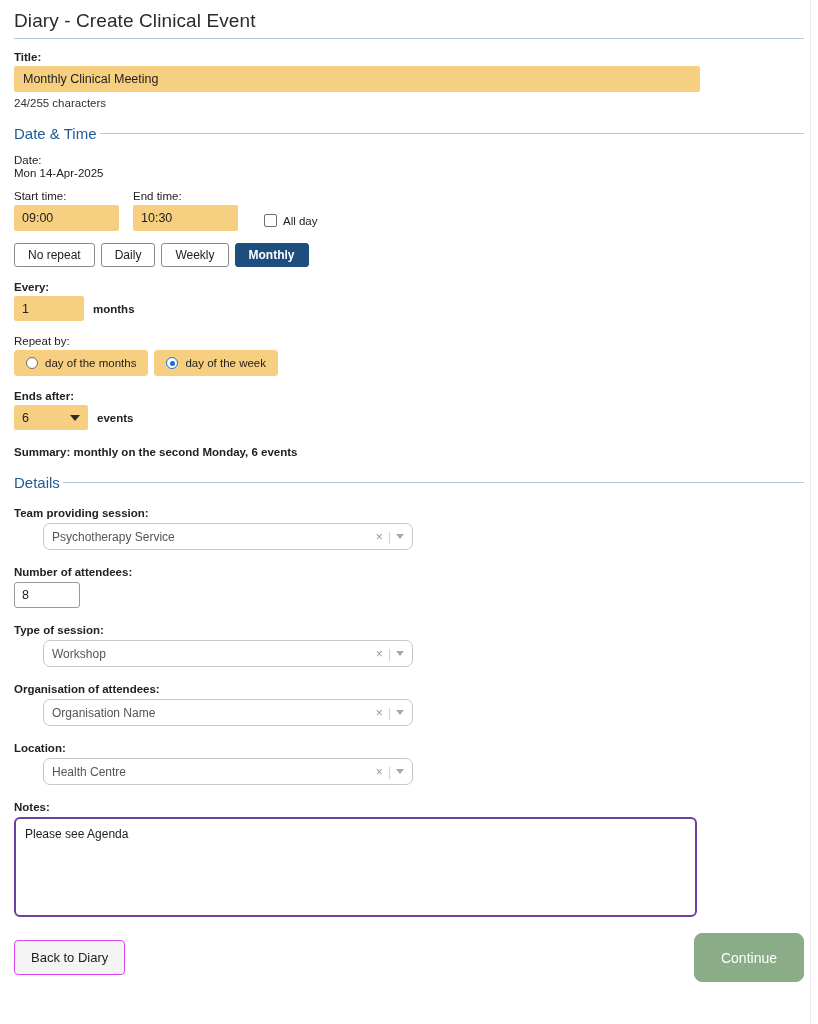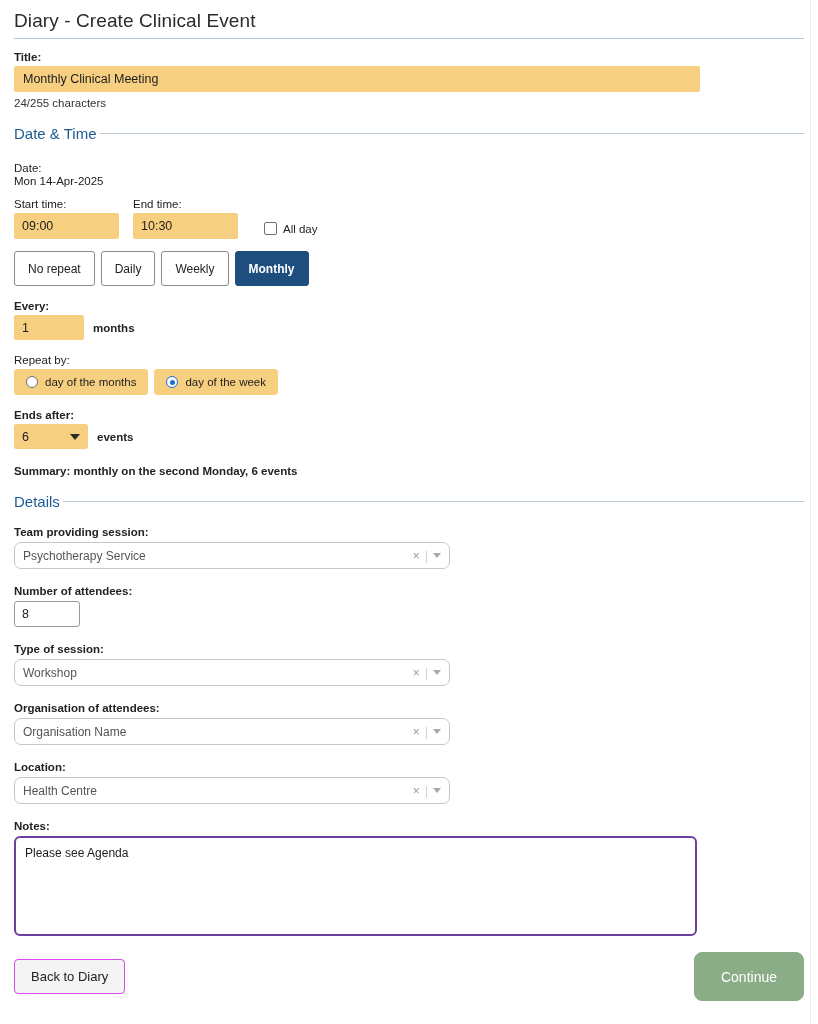--- a/index.html
+++ b/index.html
@@ -73,21 +73,21 @@
     font-size: 15px;
     color: #1d5a96;
     white-space: nowrap;
   }
   .section-rule {
     flex: 1;
     height: 1px;
     background: #b9c6d6;
   }
   
-  .date-block { margin-top: 20px; }
+  .date-block { margin-top: 12px; }
   .date-block .dval { font-size: 11.5px; margin-top: 1px; }
 
   .time-row {
     display: flex;
     align-items: flex-end;
     gap: 14px;
     margin-top: 10px;
   }
   .time-field-label {
     font-size: 11.5px;
@@ -122,21 +122,21 @@
   }
   .allday-label { font-size: 11.5px; }
 
   
   .repeat-row {
     display: flex;
     gap: 6px;
     margin-top: 12px;
   }
   .rbtn {
-    height: 35px;
+    height: 24px;
     padding: 0 13px;
     border: 1px solid #8a8a8a;
     background: #ffffff;
     border-radius: 3px;
     font-size: 12px;
     color: #222;
     display: flex;
     align-items: center;
     justify-content: center;
     cursor: pointer;
@@ -222,32 +222,33 @@
     border-top: 6px solid #2b2b2b;
   }
   .summary {
     margin-top: 16px;
     font-size: 11.5px;
     font-weight: bold;
   }
   
   .field { margin-top: 16px; }
   .combo {
-    width: 436px;
+    width: 370px;
     height: 27px;
     border: 1px solid #c7c7c7;
     border-radius: 7px;
     background: #ffffff;
     display: flex;
     align-items: center;
     padding: 0 8px;
     font-size: 12px;
     color: #555555;
     margin-top: 4px;
     cursor: pointer;
+    margin-left: 29px;
   }
   .combo .cval { flex: 1; }
   .combo .clear { color: #9a9a9a; font-size: 12px; margin-right: 5px; }
   .combo .divider { color: #d0d0d0; margin-right: 5px; }
   .combo .dchev {
     width: 0; height: 0;
     border-left: 4px solid transparent;
     border-right: 4px solid transparent;
     border-top: 5px solid #a9a9a9;
   }

